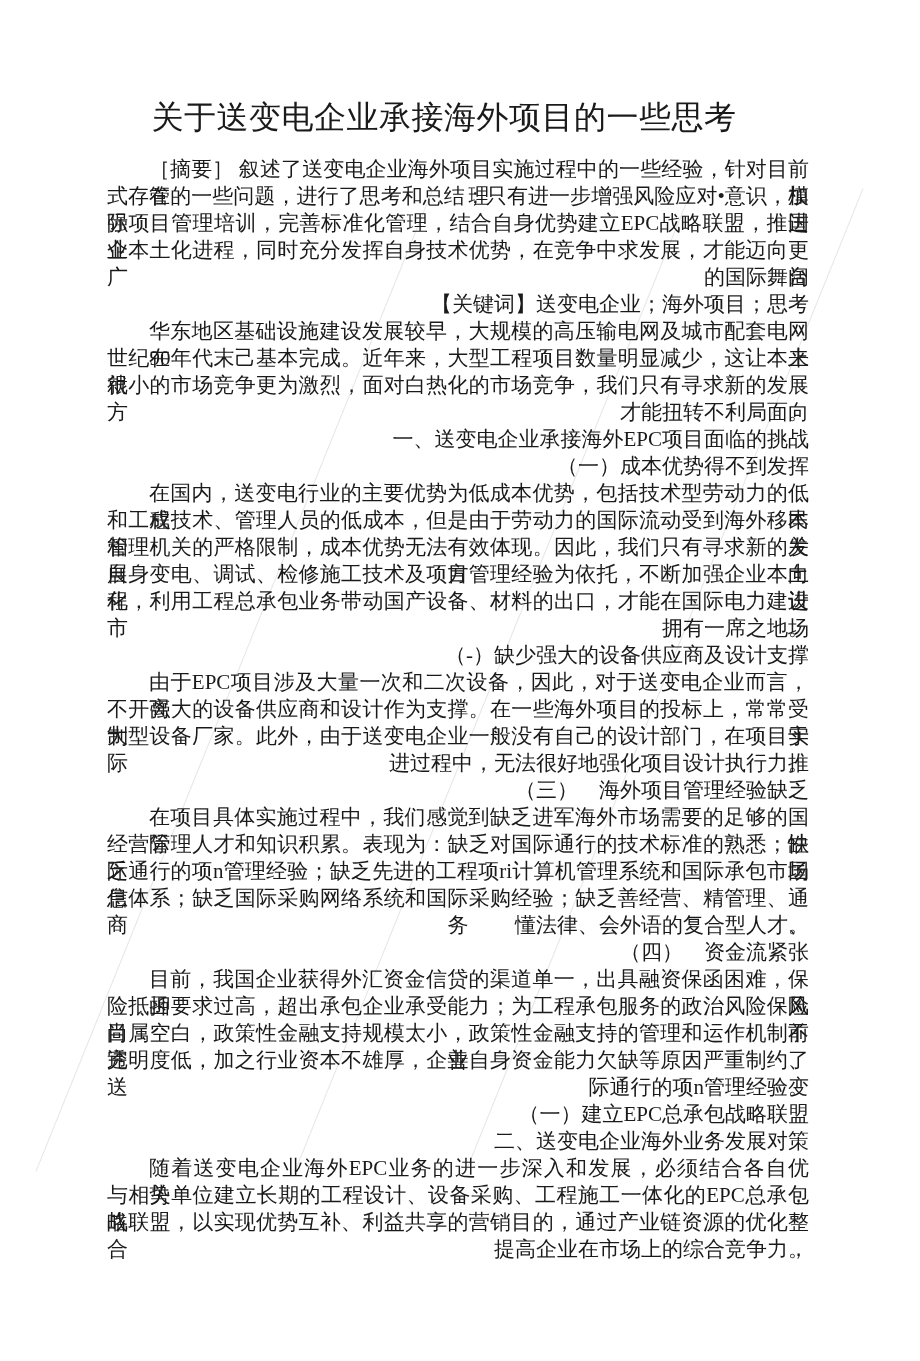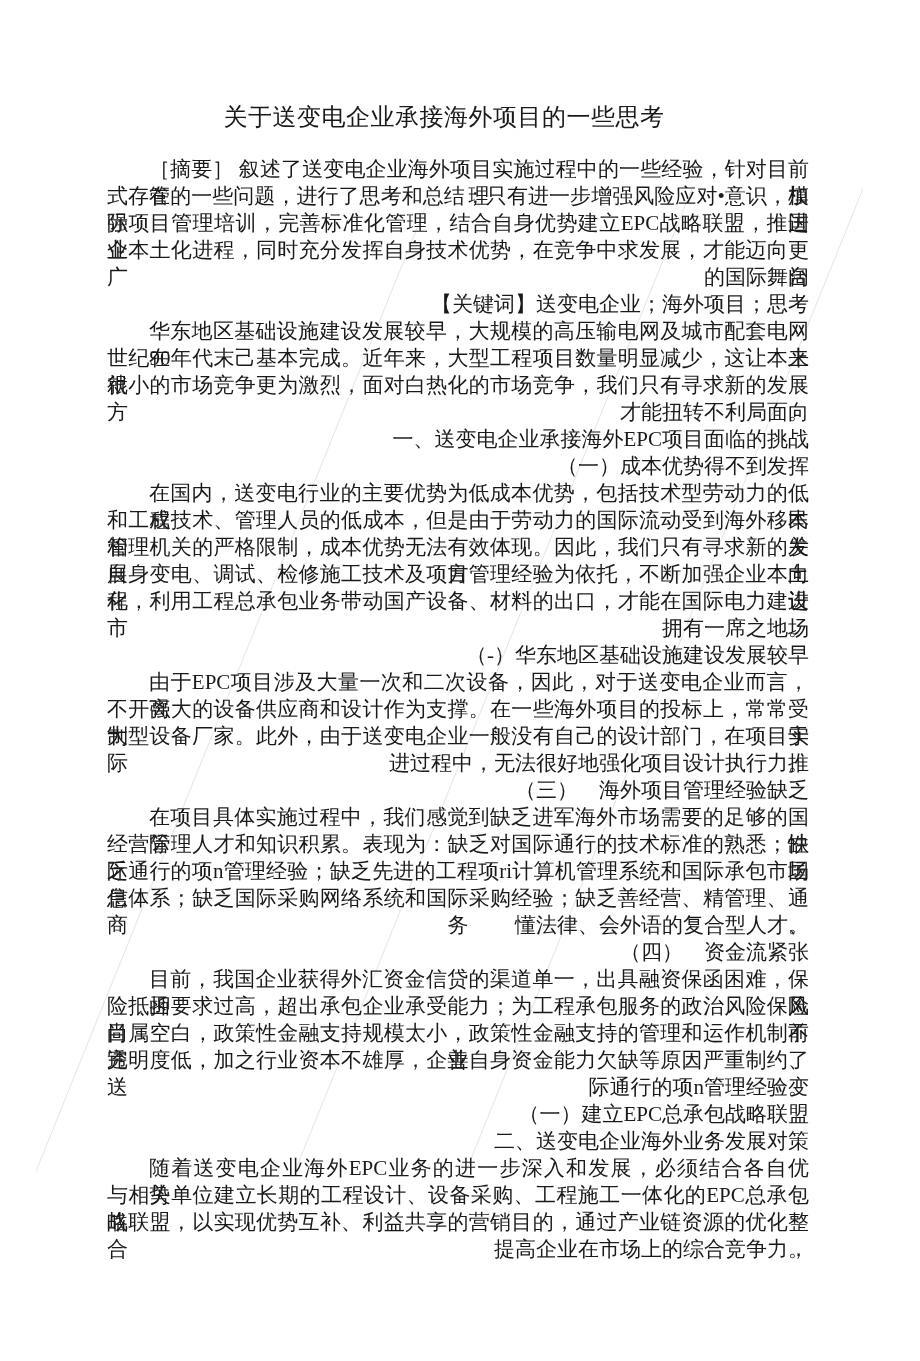--- a/index.html
+++ b/index.html
@@ -22,21 +22,21 @@
     transform: rotate(22deg);
     transform-origin: center center;
     z-index: 0;
   }
   .doc-title {
     position: absolute;
     left: 0;
     top: 102px;
     width: 888px;
     text-align: center;
-    font-size: 24px;
+    font-size: 32px;
     line-height: 30px;
     letter-spacing: 0.5px;
     z-index: 1;
   }
   .text-block {
     position: absolute;
     left: 107px;
     top: 156px;
     width: 702px;
     font-size: 21px;
@@ -77,21 +77,21 @@
       <div class="text-line fill">很小的市场竞争更为激烈，面对白热化的市场竞争，我们只有寻求新的发展方向</div>
       <div class="text-line">才能扭转不利局面。</div>
       <div class="text-line indent">一、送变电企业承接海外EPC项目面临的挑战</div>
       <div class="text-line indent">（一）成本优势得不到发挥</div>
       <div class="text-line fill indent">在国内，送变电行业的主要优势为低成本优势，包括技术型劳动力的低成本</div>
       <div class="text-line fill">和工程技术、管理人员的低成本，但是由于劳动力的国际流动受到海外移民相关</div>
       <div class="text-line fill">管理机关的严格限制，成本优势无法有效体现。因此，我们只有寻求新的发展方向</div>
       <div class="text-line fill">自身变电、调试、检修施工技术及项目管理经验为依托，不断加强企业本土化进</div>
       <div class="text-line fill">程，利用工程总承包业务带动国产设备、材料的出口，才能在国际电力建设市场</div>
       <div class="text-line">拥有一席之地。</div>
-      <div class="text-line indent">（-）华东地区基础设施建设发展较早</div>
+      <div class="text-line indent">（-）缺少强大的设备供应商及设计支撑</div>
       <div class="text-line fill indent">由于EPC项目涉及大量一次和二次设备，因此，对于送变电企业而言，离</div>
       <div class="text-line fill">不开强大的设备供应商和设计作为支撑。在一些海外项目的投标上，常常受制于</div>
       <div class="text-line fill">大型设备厂家。此外，由于送变电企业一般没有自己的设计部门，在项目实际推</div>
       <div class="text-line">进过程中，无法很好地强化项目设计执行力。</div>
       <div class="text-line indent">（三）　海外项目管理经验缺乏</div>
       <div class="text-line fill indent">在项目具体实施过程中，我们感觉到缺乏进军海外市场需要的足够的国际性</div>
       <div class="text-line fill">经营管理人才和知识积累。表现为：缺乏对国际通行的技术标准的熟悉；缺乏国</div>
       <div class="text-line fill">际通行的项n管理经验；缺乏先进的工程项ri计算机管理系统和国际承包市场信</div>
       <div class="text-line fill">息体系；缺乏国际采购网络系统和国际采购经验；缺乏善经营、精管理、通商务、</div>
       <div class="text-line">懂法律、会外语的复合型人才。</div>

